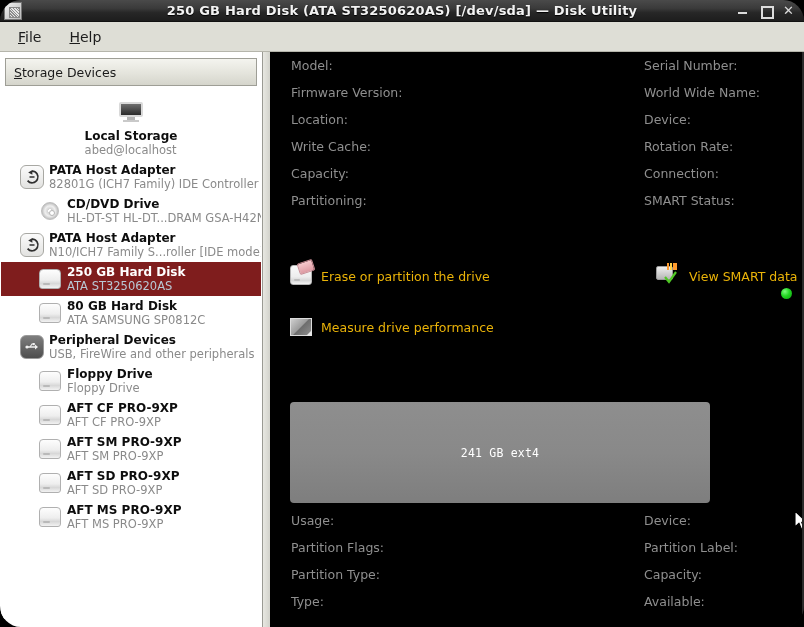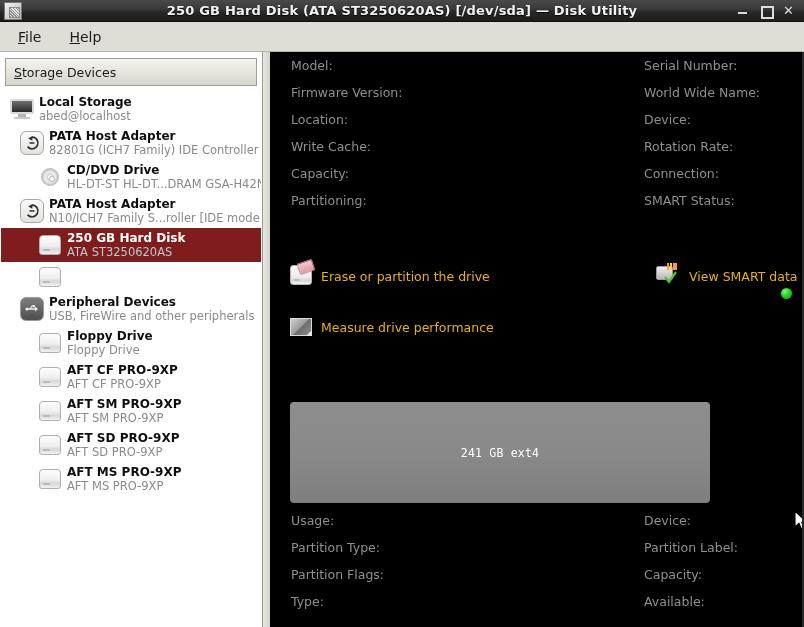--- a/index.html
+++ b/index.html
@@ -8,20 +8,21 @@
     width: 804px; height: 627px;
     overflow: hidden;
     background: #000;
     font-family: "DejaVu Sans", sans-serif;
   }
   #app {
     position: relative;
     width: 804px; height: 627px;
     background: #0b0b0b;
     overflow: hidden;
+    border-radius: 21px;
   }
 
   
   .titlebar {
     position: absolute; top: 0; left: 0;
     width: 804px; height: 22px;
     background: linear-gradient(to bottom, #4a4a4a 0%, #3a3a3a 40%, #272727 60%, #1d1d1d 100%);
     border-bottom: 1px solid #111;
     display: flex; align-items: center;
   }
@@ -117,21 +118,21 @@
     font-size: 12px; font-weight: bold; color: #0e0e0e;
     line-height: 14px; white-space: nowrap;
   }
   .dev-sub {
     font-size: 11.5px; color: #8a8a8a; line-height: 14px; white-space: nowrap;
   }
   .device-row.selected .dev-title { color: #ffffff; }
   .device-row.selected .dev-sub { color: #b9c8d4; }
 
   
-  .indent-0 { padding-left: 4px; }
+  .indent-0 { padding-left: 4px; flex-direction: column; }
   .indent-1 { padding-left: 14px; }
   .indent-2 { padding-left: 32px; }
 
   
   .ico { position: relative; display: inline-block; }
 
   .ico-monitor { width: 24px; height: 20px; }
   .ico-monitor .screen {
     position:absolute; left:0; top:0; width:24px; height:15px;
     background: linear-gradient(to bottom,#6e6e6e,#2b2b2b);
@@ -383,20 +384,24 @@
             <span class="ico ico-hdd"></span>
           </span>
           <span class="text-cell">
             <span class="dev-title">250 GB Hard Disk</span>
             <span class="dev-sub">ATA ST3250620AS</span>
           </span>
         </div>
         <div class="device-row indent-2">
           <span class="icon-cell">
             <span class="ico ico-hdd"></span>
+          </span>
+          <span class="text-cell">
+            <span class="dev-title">80 GB Hard Disk</span>
+            <span class="dev-sub">ATA SAMSUNG SP0812C</span>
           </span>
         </div>
         <div class="device-row indent-1">
           <span class="icon-cell">
             <span class="ico ico-usb">
               <svg width="16" height="16" viewBox="0 0 16 16">
                 <path d="M2 8 H13" stroke="#f0f0f0" stroke-width="1.5"></path>
                 <path d="M11 5.5 L14 8 L11 10.5 Z" fill="#f0f0f0"></path>
                 <circle cx="3" cy="8" r="1.6" fill="#f0f0f0"></circle>
                 <path d="M6 8 L8 5 L9.6 5" stroke="#f0f0f0" stroke-width="1.2" fill="none"></path>
@@ -508,22 +513,22 @@
 
     <div class="partition-area">
       <div class="partition-bar">
         <span class="partition-label">241 GB ext4</span>
       </div>
     </div>
 
     <div class="props-bottom">
       <div class="prop-col left" id="part-props-left">
           <div class="prop-row">Usage:</div>
+          <div class="prop-row">Partition Flags:</div>
           <div class="prop-row">Partition Type:</div>
-          <div class="prop-row">Partition Flags:</div>
           <div class="prop-row">Type:</div>
         </div>
       <div class="prop-col right" id="part-props-right">
           <div class="prop-row">Device:</div>
           <div class="prop-row">Partition Label:</div>
           <div class="prop-row">Capacity:</div>
           <div class="prop-row">Available:</div>
         </div>
     </div>
 

